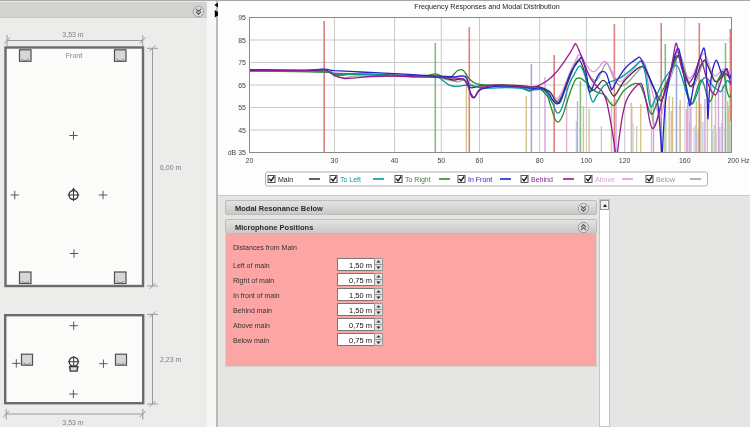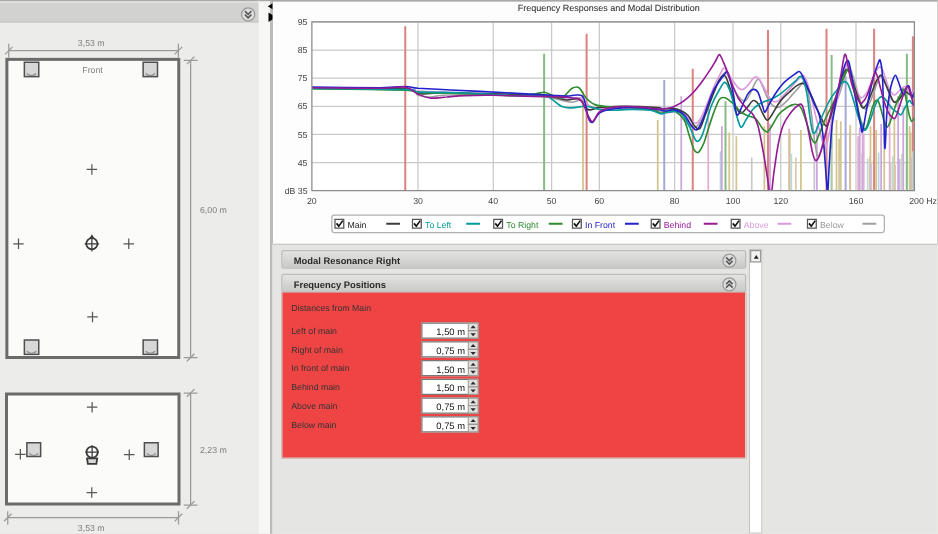--- a/index.html
+++ b/index.html
@@ -1,23 +1,23 @@
 <!DOCTYPE html>
 <html><head><meta charset="utf-8"><style>
 *{margin:0;padding:0;box-sizing:border-box}
 body{width:750px;height:427px;position:relative;overflow:hidden;background:#e8e8e6;font-family:"Liberation Sans",sans-serif}
 .leftpanel{position:absolute;left:0;top:0;width:207px;height:427px;background:#ececeb;border-top:1px solid #a8a8a6}
 .lp-head{position:absolute;left:0;top:1px;width:207px;height:16px;background:#d2d2d0;border-bottom:1px solid #c6c6c4}
 .splitter{position:absolute;left:207px;top:0;width:11px;height:427px;background:#f7f7f6;border-top:1px solid #a8a8a6}
 .splitline{position:absolute;left:8.5px;top:0;width:2px;height:427px;background:#bbbbb9}
-.chart{position:absolute;left:218px;top:0;width:532px;height:195px;background:#737373;border-top:1px solid #a8a8a6}
+.chart{position:absolute;left:218px;top:0;width:532px;height:195px;background:#be185d;border-top:1px solid #a8a8a6}
 .bottom{position:absolute;left:218px;top:195px;width:532px;height:232px;background:#e5e5e3;border-top:1px solid #c9c9c7}
 .hbar{position:absolute;left:7px;width:372px;height:15px;background:linear-gradient(#e3e3e2,#c9c9c7);border:1px solid #bcbcba;border-radius:2px}
 .hbar span{position:absolute;left:9px;top:3px;font-size:7.5px;font-weight:bold;color:#2b2b2b}
-.mcontent{position:absolute;left:7px;top:38px;width:372px;height:133px;background:#ef4444;border:1px solid #d2d2d0;border-top:none}
+.mcontent{position:absolute;left:7px;top:38px;width:372px;height:133px;background:#fca5a5;border:1px solid #d2d2d0;border-top:none}
 .rowlab{position:absolute;left:7px;font-size:7px;color:#333}
 .spin{position:absolute;left:111px;width:46px;height:12.5px;background:#fff;border:1px solid #777}
 .spin .val{position:absolute;right:10px;top:1.5px;font-size:7.5px;color:#111}
 .scrollbar{position:absolute;left:381px;top:3px;width:11px;height:228px;background:#fff;border:1px solid #c5c5c3}
 .sc-btn{position:absolute;left:0;top:0;width:9px;height:10px;background:#f2f2f0;border:1px solid #9a9a9a}
 .sc-btn:after{content:"";position:absolute;left:1.6px;top:3px;border-left:2.6px solid transparent;border-right:2.6px solid transparent;border-bottom:3.5px solid #222}
 </style></head><body>
 <div class="leftpanel">
 <div class="lp-head"></div>
 <svg width="13" height="13" viewBox="0 0 13 13" style="position:absolute;left:192px;top:4px">
@@ -218,28 +218,28 @@
 <text x="377.0" y="181" class="lg" fill="#dd99dd">Above</text>
 <line x1="404.0" y1="178" x2="415.0" y2="178" stroke="#dd99dd" stroke-width="1.6"></line>
 <rect x="428.0" y="174.5" width="7" height="7" fill="#fff" stroke="#555" stroke-width="1"></rect>
       <path d="M429.2 177.7 l1.8 2.2 l3.2 -4.4" stroke="#111" stroke-width="1.3" fill="none"></path>
 <text x="438.0" y="181" class="lg" fill="#999">Below</text>
 <line x1="472.0" y1="178" x2="483.0" y2="178" stroke="#a0a0a0" stroke-width="1.6"></line>
 </svg>
   </div>
 <div class="bottom">
 <div class="hbar" style="top:4px">
-      <span>Modal Resonance Right</span>
+      <span>Modal Resonance Below</span>
 <svg width="13" height="13" viewBox="0 0 13 13" style="position:absolute;right:6px;top:1px">
         <circle cx="6.5" cy="6.5" r="5.2" fill="#dedede" stroke="#9a9a9a" stroke-width="1"></circle>
         <path d="M3.9 3.9 l2.6 2.6 l2.6 -2.6 M3.9 6.7 l2.6 2.6 l2.6 -2.6" stroke="#555" stroke-width="1.2" fill="none"></path>
       </svg>
     </div>
 <div class="hbar" style="top:22.5px">
-      <span>Frequency Positions</span>
+      <span>Microphone Positions</span>
 <svg width="13" height="13" viewBox="0 0 13 13" style="position:absolute;right:6px;top:1px">
         <circle cx="6.5" cy="6.5" r="5.2" fill="#dedede" stroke="#9a9a9a" stroke-width="1"></circle>
         <path d="M3.9 6.3 l2.6 -2.6 l2.6 2.6 M3.9 9.1 l2.6 -2.6 l2.6 2.6" stroke="#555" stroke-width="1.2" fill="none"></path>
       </svg>
     </div>
 <div class="mcontent">
 <div class="rowlab" style="top:10px">Distances from Main</div>
 <div class="rowlab" style="top:28px">Left of main</div>
 <div class="rowlab" style="top:43px">Right of main</div>
 <div class="rowlab" style="top:58px">In front of main</div>

